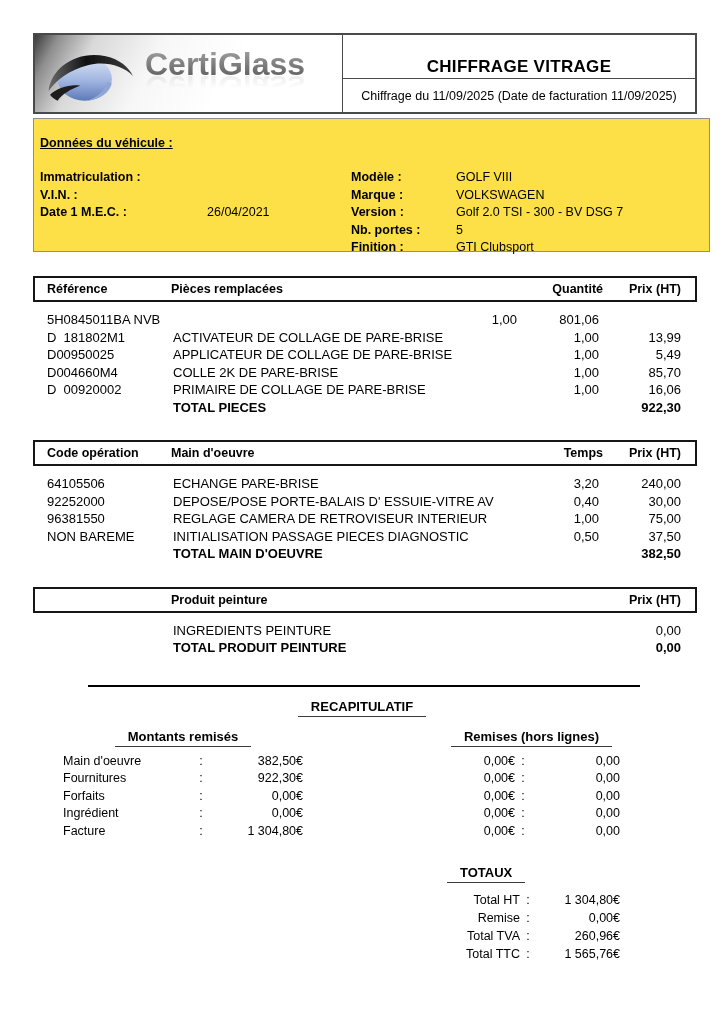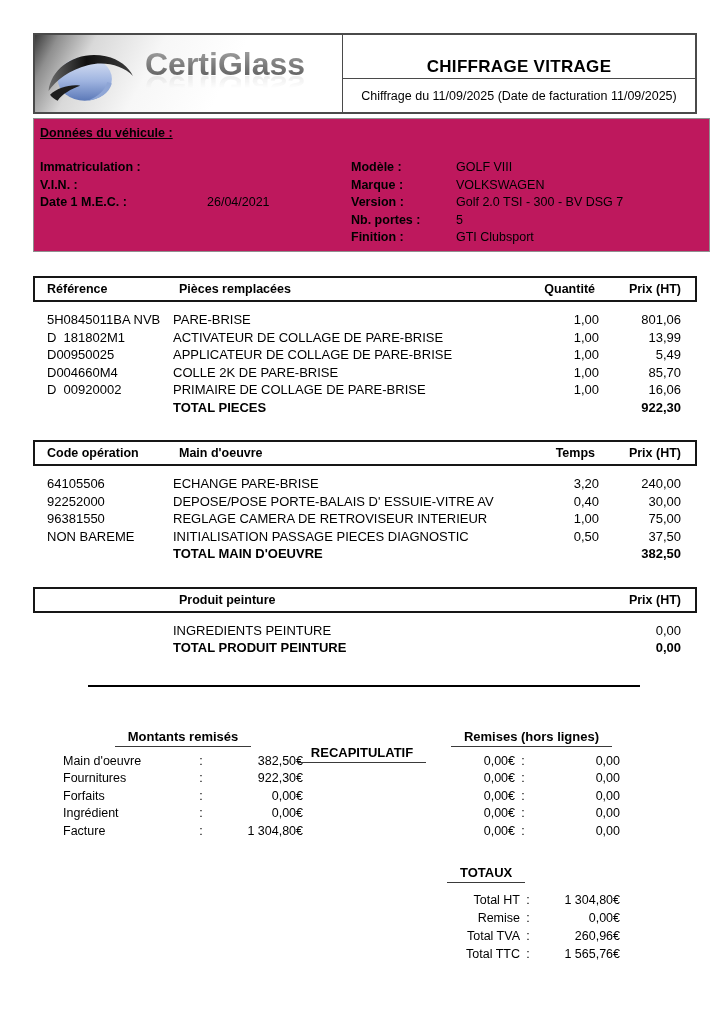--- a/index.html
+++ b/index.html
@@ -34,54 +34,54 @@
   }
   .title-cell { flex:1; display:flex; flex-direction:column; }
   .title-top {
     flex:1; display:flex; align-items:center; justify-content:center;
     border-bottom:1.5px solid #4a4a4a; font-weight:bold; font-size:17px; letter-spacing:.3px;margin-top:20px;
   }
   .title-bottom { height:33px; display:flex; align-items:center; justify-content:center; font-size:12.5px; }
 
   
   .vehicle-box {
-    margin:4px 14px 0 33px; height:134px; background:#be185d;
-    border:1px solid #8f8f8f; padding:7px 6px;
+    margin:4px 14px 0 33px; height:134px; background:#fde047;
+    border:1px solid #8f8f8f; padding:17px 6px;
   }
   .vehicle-title { font-weight:bold; text-decoration:underline; font-size:12.5px; }
   .vehicle-cols { display:flex; margin-top:19px; }
   .vfields-left { width:311px; }
   .vfields-right { flex:1; }
   .vfield { display:flex; line-height:17.5px; }
   .vfield .vlabel { font-weight:bold; }
   .vfields-left .vlabel { width:167px; }
   .vfields-right .vlabel { width:105px; }
 
   
   .tsection { margin:0 27px 0 33px; }
   .thead {
     border:2px solid #161616; padding:4px 14px 4px 12px;
-    display:grid; grid-template-columns:124px 1fr 78px 78px; column-gap:8px;
+    display:grid; grid-template-columns:124px 1fr 78px 78px; column-gap:0;
     font-weight:bold; font-size:12.5px;margin-top:24px;
   }
   .tbody { padding:9px 16px 0 14px; display:block; }
   .trow {
     display:grid; grid-template-columns:122px 1fr 78px 78px; column-gap:4px;
     line-height:17.5px; font-size:13px;
   }
   .num { text-align:right; }
   .bold { font-weight:bold; }
   .mt-parts { margin-top:23px; }
   .mt-labor { margin-top:24px; }
   .mt-paint { margin-top:13px; }
 
   
   .recap-wrap { position:relative; height:360px; }
   .rule { position:absolute; top:28px; left:88px; width:552px; border-top:2px solid #000; }
-  .recap-title-row { position:absolute; top:42px; left:0; width:724px; text-align:center;margin-top:46px; }
+  .recap-title-row { position:absolute; top:42px; left:0; width:724px; text-align:center; }
   .uheading {
     display:inline-block; font-weight:bold; border-bottom:1.5px solid #3a3a3a;
     padding:0 13px 2px 13px; font-size:13px;
   }
   .montants { position:absolute; top:72px; left:63px; width:240px; }
   .remises  { position:absolute; top:72px; left:443px; width:177px; }
   .colhead-center { text-align:center; margin-bottom:6px; }
   .mrow { display:grid; grid-template-columns:132px 12px 96px; line-height:17.5px; }
   .rrow { display:grid; grid-template-columns:72px 16px 89px; line-height:17.5px; }
   .rrow .colon, .mrow .colon, .xrow .colon { text-align:center; }
@@ -169,21 +169,20 @@
 <div class="tsection mt-parts">
   <div class="thead">
     <span>Référence</span>
     <span>Pièces remplacées</span>
     <span class="num">Quantité</span>
     <span class="num">Prix (HT)</span>
   </div>
   <div class="tbody">
     <div class="trow">
       <span>5H0845011BA NVB</span>
-      <span>PARE-BRISE</span>
       <span class="num">1,00</span>
       <span class="num">801,06</span>
     </div>
     <div class="trow">
       <span>D&nbsp; 181802M1</span>
       <span>ACTIVATEUR DE COLLAGE DE PARE-BRISE</span>
       <span class="num">1,00</span>
       <span class="num">13,99</span>
     </div>
     <div class="trow">

